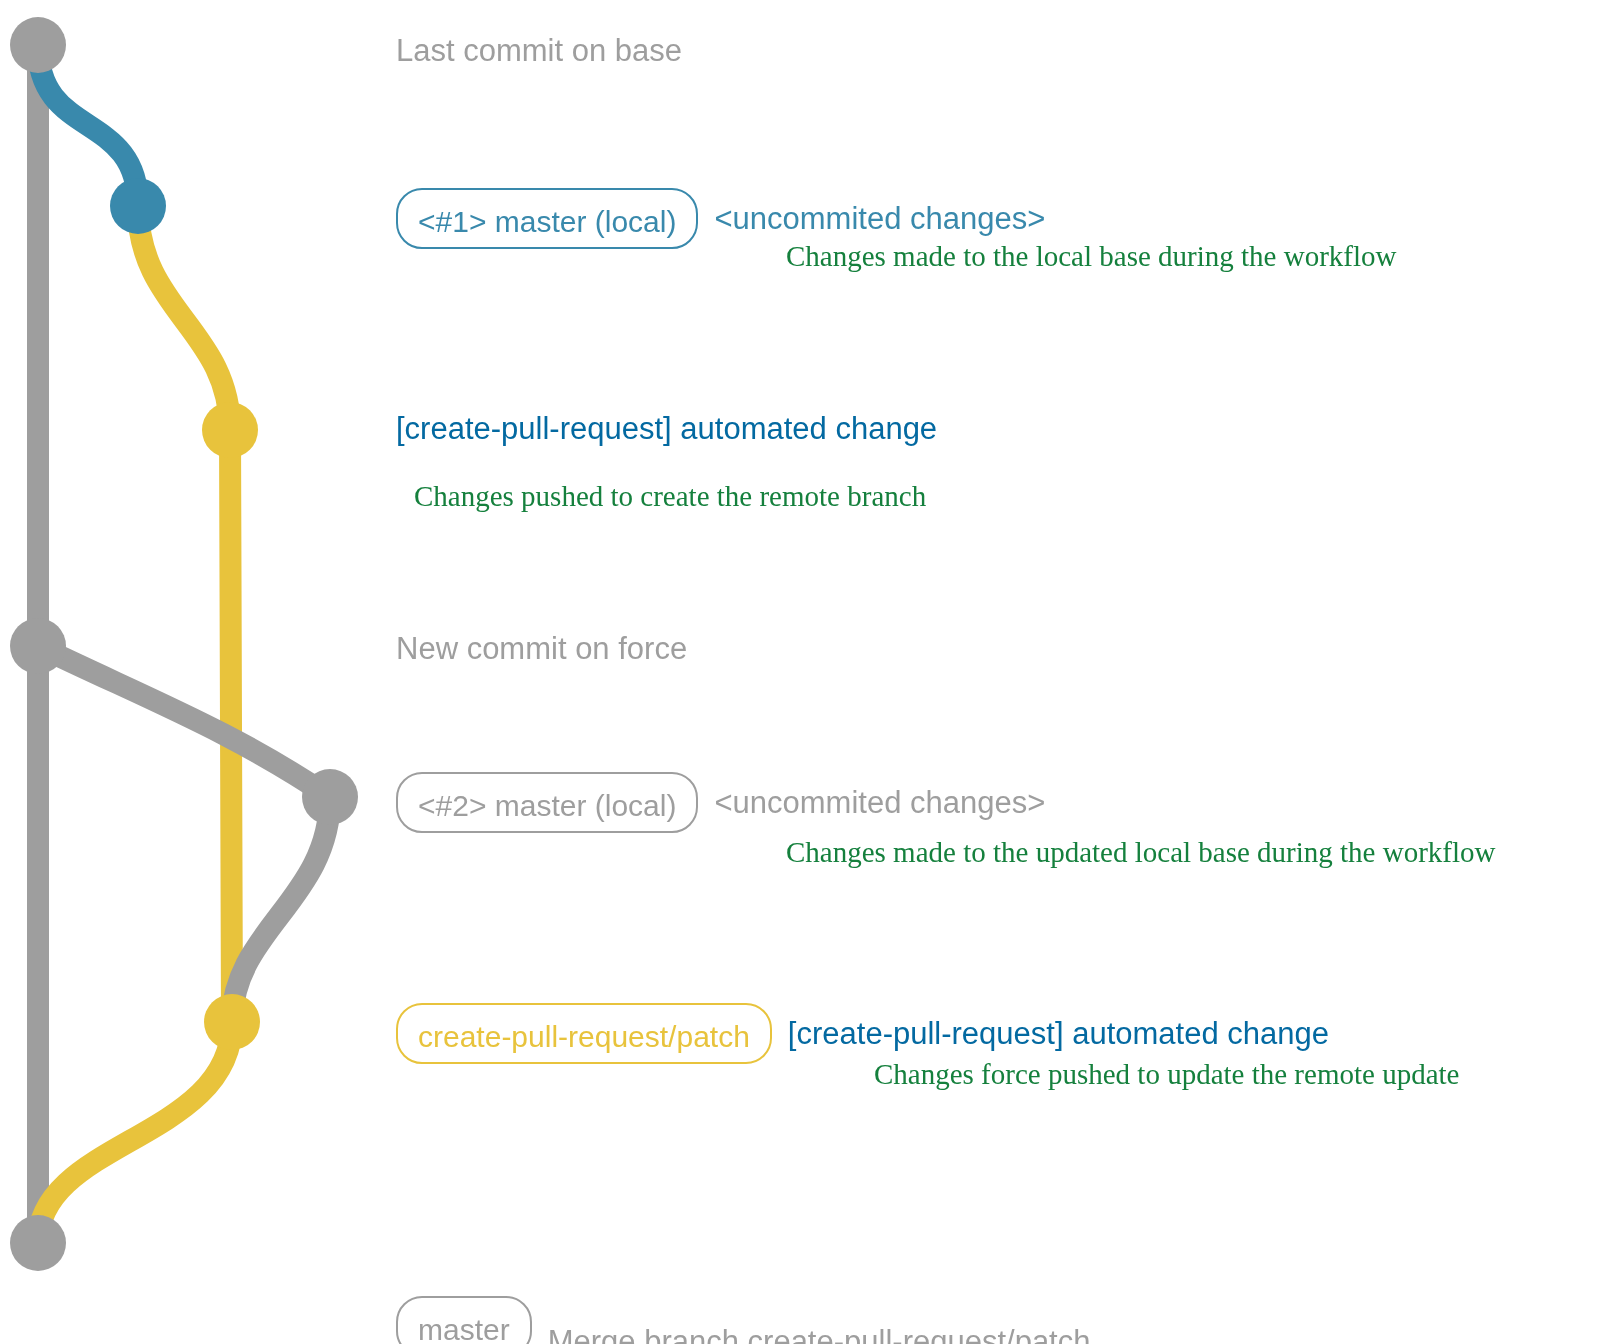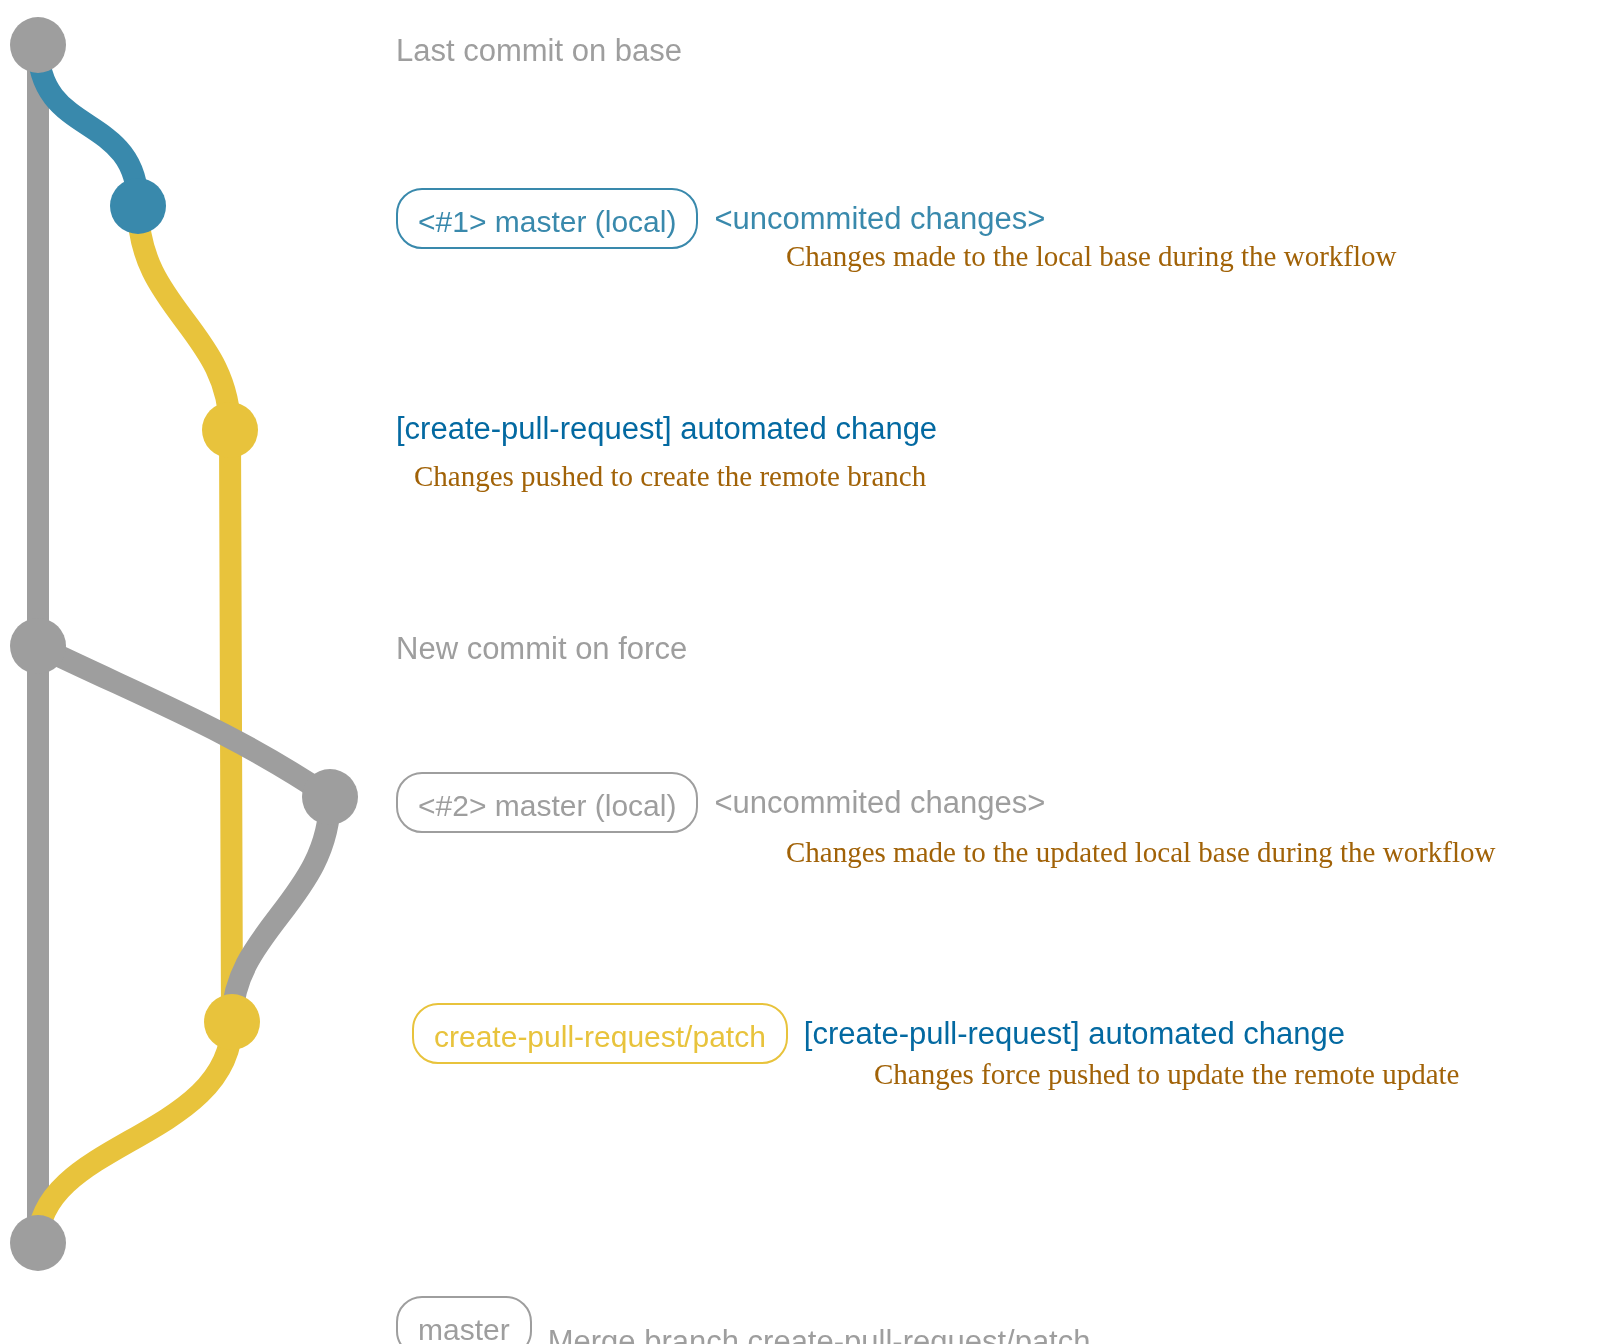--- a/index.html
+++ b/index.html
@@ -66,21 +66,21 @@
 
   .subject-blue { color: #3989ac; }
   .subject-gray { color: #9e9e9e; }
   .subject-gold { color: #0369a1; }
 
   .note {
     position: absolute;
     font-family: "Liberation Serif", serif;
     font-size: 29px;
     line-height: 1;
-    color: #a16207;
+    color: #15803d;
     white-space: nowrap;
   }
 </style>
 </head>
 <body>
 
 <svg id="graph-canvas" viewBox="0 0 1618 1344" xmlns="http://www.w3.org/2000/svg">
   <g fill="none" stroke-linecap="round" stroke-width="22">
 
     <path d="M 38 45 L 38 646" stroke="#9e9e9e"></path>
@@ -119,33 +119,33 @@
 
   <div class="row" style="left:396px; top:188px;">
     <span class="badge badge-blue">&lt;#1&gt; master (local)</span>
     <span class="subject subject-blue">&lt;uncommited changes&gt;</span>
   </div>
   <div class="note" style="left:786px; top:242px;">Changes made to the local base during the workflow</div>
 
   <div class="row" style="left:396px; top:413px;">
     <span class="subject subject-gold standalone">[create-pull-request] automated change</span>
   </div>
-  <div class="note" style="left:414px; top:462px;">Changes pushed to create the remote branch</div>
+  <div class="note" style="left:414px; top:482px;">Changes pushed to create the remote branch</div>
 
   <div class="row" style="left:396px; top:633px;">
     <span class="subject subject-gray standalone">New commit on force</span>
   </div>
 
   <div class="row" style="left:396px; top:772px;">
     <span class="badge badge-gray">&lt;#2&gt; master (local)</span>
     <span class="subject subject-gray">&lt;uncommited changes&gt;</span>
   </div>
   <div class="note" style="left:786px; top:838px;">Changes made to the updated local base during the workflow</div>
 
-  <div class="row" style="left:412px; top:1003px;">
+  <div class="row" style="left:396px; top:1003px;">
     <span class="badge badge-gold">create-pull-request/patch</span>
     <span class="subject subject-gold">[create-pull-request] automated change</span>
   </div>
   <div class="note" style="left:874px; top:1060px;">Changes force pushed to update the remote update</div>
 
   <div class="row" style="left:396px; top:1296px;align-items:flex-end;">
     <span class="badge badge-gray">master</span>
     <span class="subject subject-gray">Merge branch create-pull-request/patch</span>
   </div>
 

